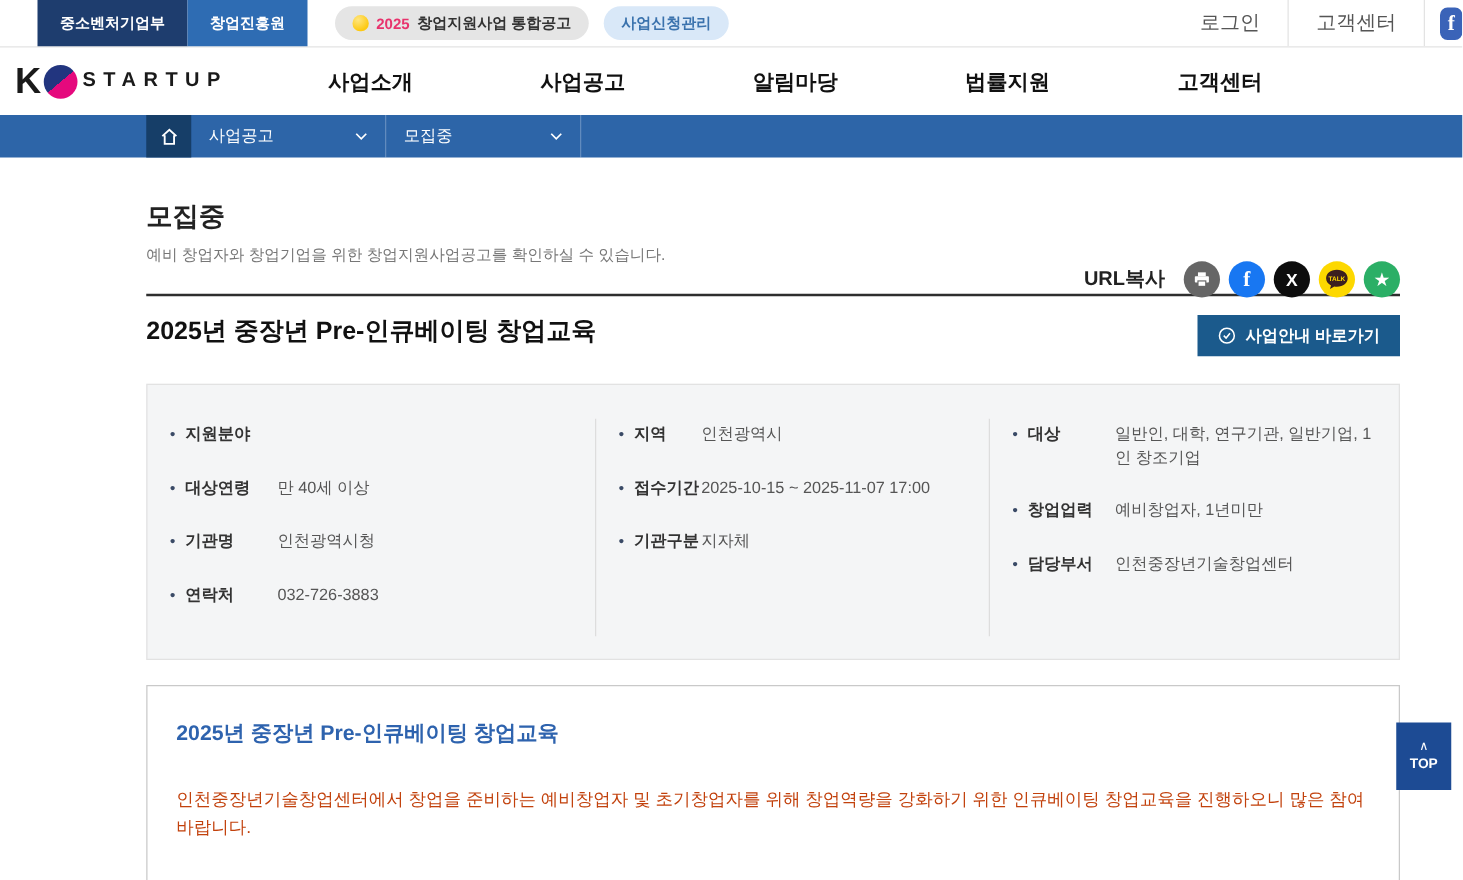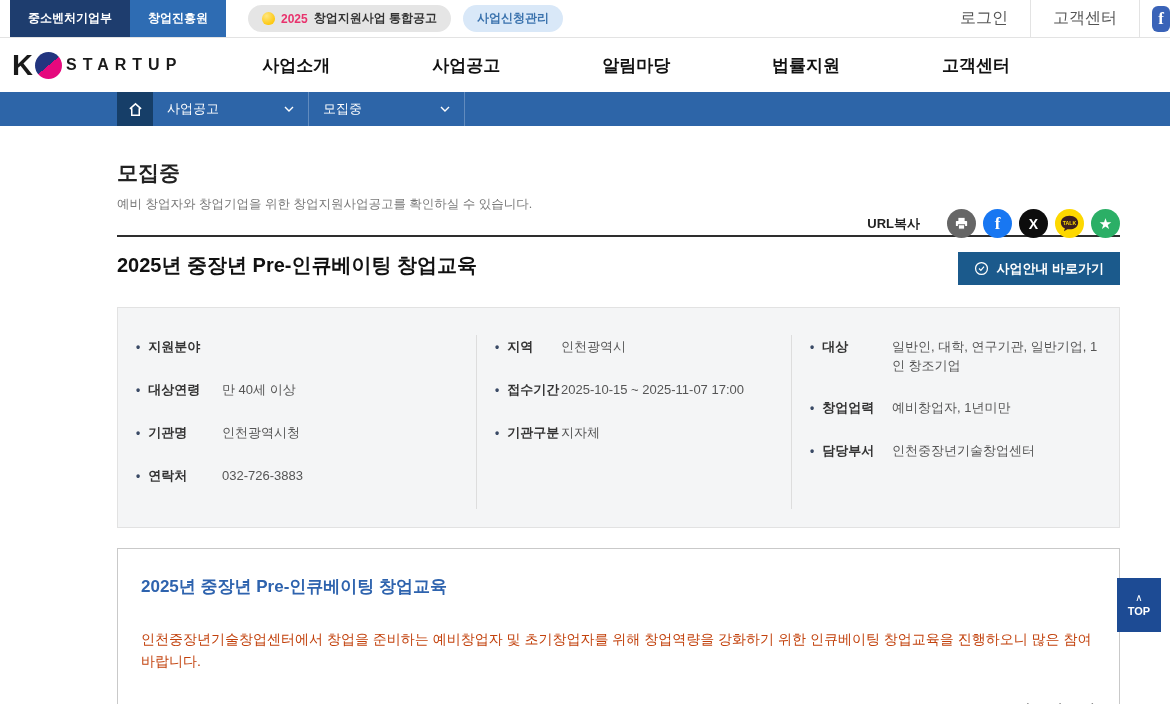--- a/index.html
+++ b/index.html
@@ -2,21 +2,21 @@
 <html><head>
 <meta charset="utf-8">
 <style>
   * { margin:0; padding:0; box-sizing:border-box; }
   html,body { width:1170px; height:704px; background:#fff; overflow:hidden;
               font-family:"Liberation Sans","DejaVu Sans",sans-serif; }
 
   
   .utilbar { height:38px; border-bottom:1px solid #e3e3e3; display:flex;
              align-items:stretch; justify-content:space-between; overflow:hidden; }
-  .utilbar-left { display:flex; align-items:center; }
+  .utilbar-left { display:flex; align-items:center;padding-left:20px; }
   .util-tab { height:38px; display:flex; align-items:center; justify-content:center;
               font-size:12px; font-weight:bold; color:#fff; padding:0 18px; cursor:pointer; }
   .tab-dark { background:#1e3d6e; margin-left:10px; min-width:88px; }
   .tab-blue { background:#2e6cb3; min-width:86px; }
   .pill { height:27px; border-radius:14px; display:flex; align-items:center;
           font-size:12px; font-weight:bold; padding:0 14px; cursor:pointer; }
   .pill-gray { background:#e5e5e5; color:#333; margin-left:22px; gap:6px; }
   .pill-gray .year { color:#e8336d; }
   .bulb { width:13px; height:13px; border-radius:50% 50% 46% 46%; display:inline-block;
           background:radial-gradient(circle at 35% 30%, #ffe680, #fdc913 70%); }
@@ -48,21 +48,21 @@
   .crumb { width:156px; display:flex; align-items:center; justify-content:space-between;
            padding:0 14px; border-right:1px solid rgba(255,255,255,.25);
            color:#fff; font-size:13px; cursor:pointer; }
   .crumb:first-of-type { border-left:1px solid rgba(255,255,255,.25); }
 
   
   .main { position:relative; width:1003px; margin-left:117px; }
   .page-title { margin-top:33px; font-size:21px; font-weight:bold; color:#222; }
   .page-sub { margin-top:9px; font-size:12.5px; color:#777; }
   .share-row { position:absolute; top:50px; right:0; display:flex; align-items:center; gap:7px; }
-  .url-copy { font-size:13px; font-weight:bold; color:#222; margin-right:20px; cursor:pointer; }
+  .url-copy { font-size:16px; font-weight:bold; color:#222; margin-right:8px; cursor:pointer; }
   .circle { width:29px; height:29px; border-radius:50%; display:flex; align-items:center;
             justify-content:center; cursor:pointer; color:#fff; }
   .c-print { background:#666; }
   .c-fb { background:#1877f2; font-family:"Liberation Serif",serif; font-weight:bold; font-size:17px; }
   .c-x  { background:#0d0d0d; font-weight:bold; font-size:14px; }
   .c-kakao { background:#fdd800; }
   .c-star { background:#2baf66; font-size:15px; }
 
   .divider { margin-top:22px; border-top:2px solid #2e2e2e; }
 

